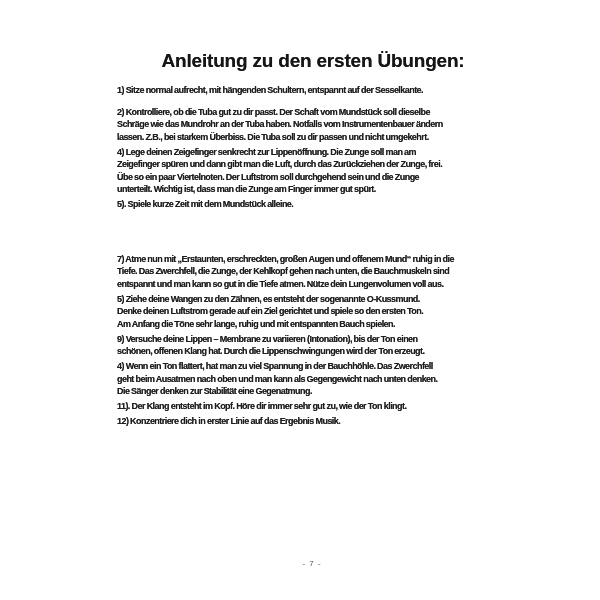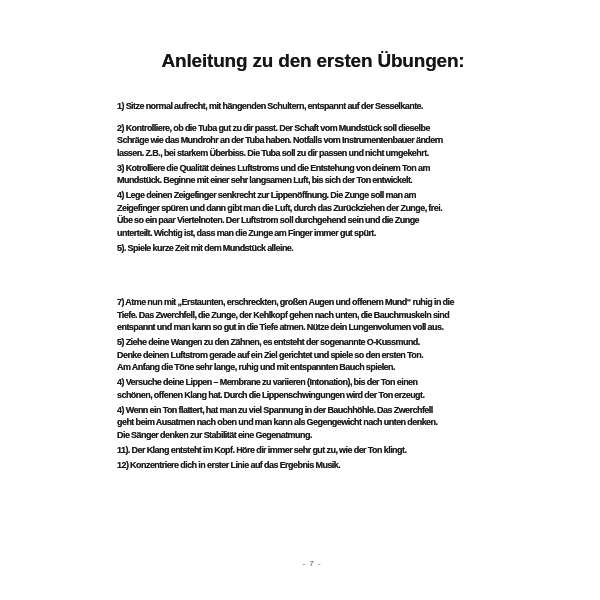--- a/index.html
+++ b/index.html
@@ -27,21 +27,21 @@
     transform: translateX(13px);
     font-size: 19px;
     font-weight: bold;
     letter-spacing: -0.2px;
     color: #161616;
     text-shadow: 0 0 0.6px rgba(22,22,22,0.75);
     font-family: "Liberation Sans", "DejaVu Sans", sans-serif;
   }
   .content {
     position: absolute;
-    top: 100px;
+    top: 84px;
     left: 117px;
     width: 386px;
   }
   .item {
     margin: 0 0 2.5px 0;
     font-size: 9px;
     font-weight: bold;
     line-height: 12.5px;
     letter-spacing: -0.55px;
     word-spacing: -0.2px;
@@ -70,34 +70,32 @@
 
 <div class="sheet">
 
   <h1 class="doc-title">Anleitung zu den ersten Übungen:</h1>
 
   <div class="content">
     <p class="item after-first">1)  Sitze normal aufrecht, mit hängenden Schultern, entspannt auf der Sesselkante.</p>
     <p class="item">2)  Kontrolliere, ob die Tuba gut zu dir passt. Der Schaft vom Mundstück soll dieselbe
 Schräge wie das Mundrohr an der Tuba haben. Notfalls vom Instrumentenbauer ändern
 lassen. Z.B., bei starkem Überbiss. Die Tuba soll zu dir passen und nicht umgekehrt.</p>
-    <p class="item">3)  Kotrolliere die Qualität deines Luftstroms und die Entstehung von deinem Ton am
-Mundstück. Beginne mit einer sehr langsamen Luft, bis sich der Ton entwickelt.</p>
     <p class="item">4)  Lege deinen Zeigefinger senkrecht zur Lippenöffnung. Die Zunge soll man am
 Zeigefinger spüren und dann gibt man die Luft, durch das Zurückziehen der Zunge, frei.
 Übe so ein paar Viertelnoten. Der Luftstrom soll durchgehend sein und die Zunge
 unterteilt. Wichtig ist, dass man die Zunge am Finger immer gut spürt.</p>
     <p class="item">5). Spiele kurze Zeit mit dem Mundstück alleine.</p>
     <p class="item gap-before-7">7) Atme nun mit „Erstaunten, erschreckten, großen Augen und offenem Mund“ ruhig in die
 Tiefe. Das Zwerchfell, die Zunge, der Kehlkopf gehen nach unten, die Bauchmuskeln sind
 entspannt und man kann so gut in die Tiefe atmen. Nütze dein Lungenvolumen voll aus.</p>
     <p class="item">5)  Ziehe deine Wangen zu den Zähnen, es entsteht der sogenannte O-Kussmund.
 Denke deinen Luftstrom gerade auf ein Ziel gerichtet und spiele so den ersten Ton.
 Am Anfang die Töne sehr lange, ruhig und mit entspannten Bauch spielen.</p>
-    <p class="item">4)  Versuche deine Lippen – Membrane zu variieren (Intonation), bis der Ton einen
+    <p class="item">9)  Versuche deine Lippen – Membrane zu variieren (Intonation), bis der Ton einen
 schönen, offenen Klang hat. Durch die Lippenschwingungen wird der Ton erzeugt.</p>
     <p class="item">4)  Wenn ein Ton flattert, hat man zu viel Spannung in der Bauchhöhle. Das Zwerchfell
 geht beim Ausatmen nach oben und man kann als Gegengewicht nach unten denken.
 Die Sänger denken zur Stabilität eine Gegenatmung.</p>
     <p class="item">11).  Der Klang entsteht im Kopf. Höre dir immer sehr gut zu, wie der Ton klingt.</p>
     <p class="item">12)  Konzentriere dich in erster Linie auf das Ergebnis Musik.</p>
   </div>
 
   <div class="page-number">- 7 -</div>
 

